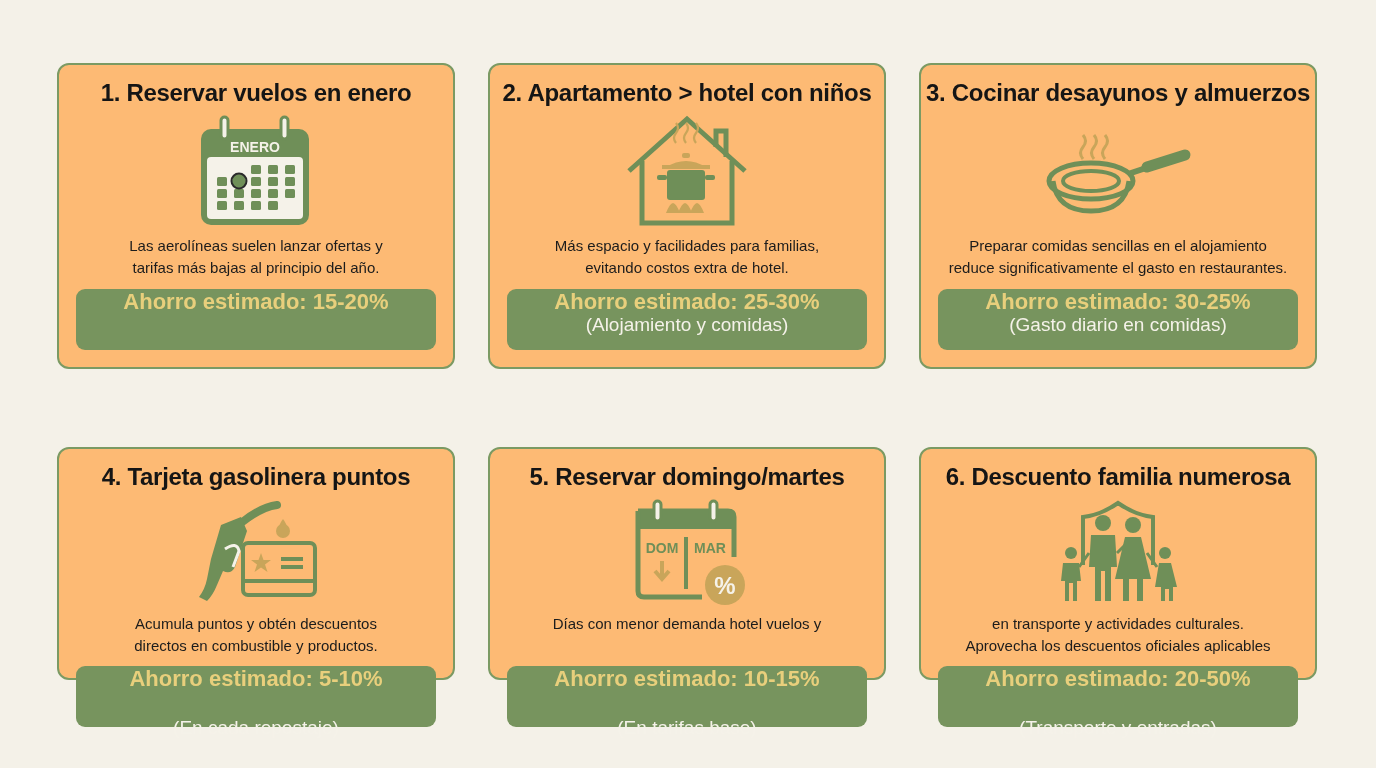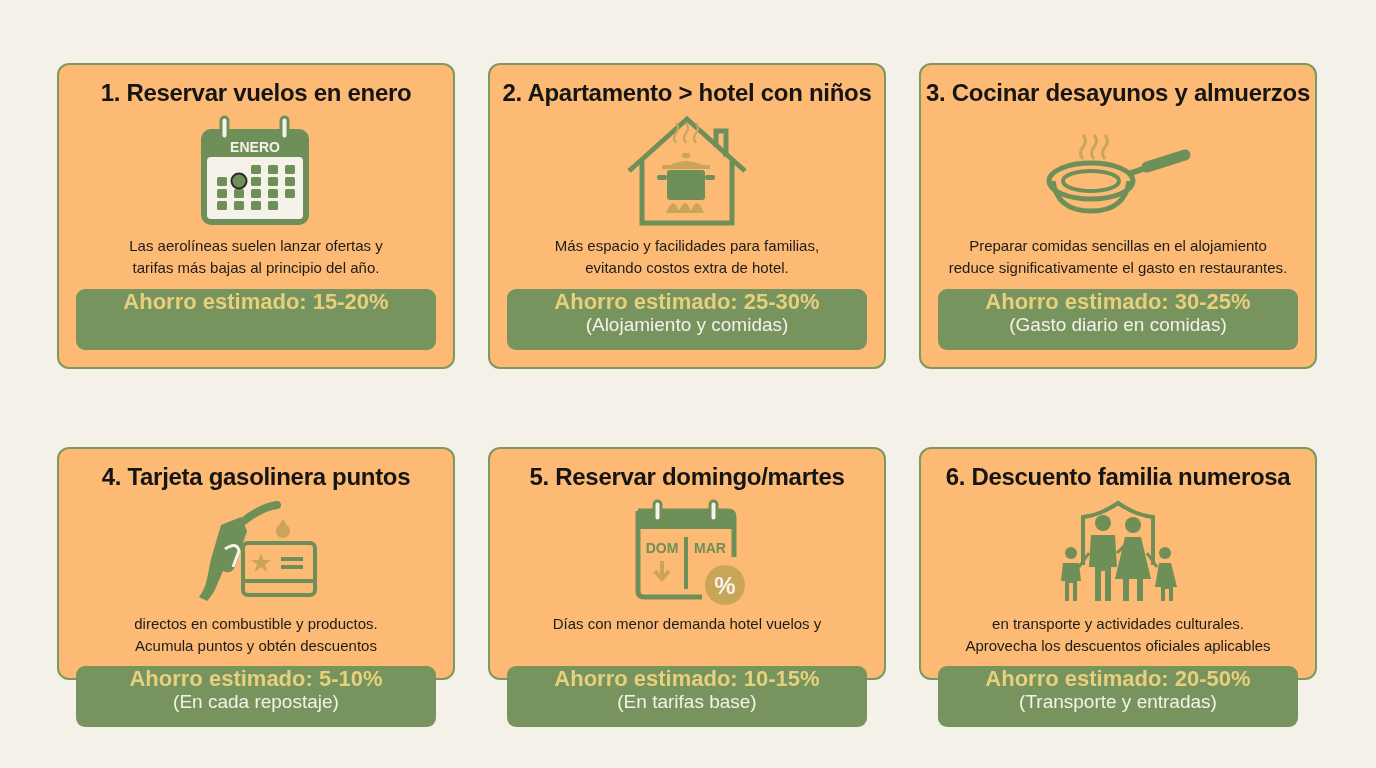--- a/index.html
+++ b/index.html
@@ -10,21 +10,21 @@
   .c1{left:57px;} .c2{left:488px;} .c3{left:919px;}
   .title{position:absolute;left:0;right:0;top:14px;text-align:center;font-weight:bold;font-size:24px;color:#151515;letter-spacing:-0.3px;}
   .icon{position:absolute;left:50%;transform:translateX(-50%);}
   .r1 .icon{top:50px;width:150px;height:112px;}
   .r2 .icon{top:48px;width:150px;height:112px;}
   .desc{position:absolute;left:4px;right:4px;text-align:center;font-size:15px;line-height:22px;color:#1c1c1c;}
   .r1 .desc{top:170px;}
   .r2 .desc{top:164px;}
   .save{position:absolute;left:17px;right:17px;height:61px;background:#77945e;border-radius:9px;display:flex;flex-direction:column;justify-content:flex-start;align-items:center;}
   .r1 .save{top:224px;}
-  .r2 .save{top:217px;}
+  .r2 .save{top:217px;gap:26px;}
   .save .amt{font-weight:bold;font-size:22px;color:#e8cf7c;line-height:25px;}
   .save .sub{font-size:19px;color:#f5f2e9;line-height:22px;}
 </style>
 </head>
 <body>
 
 <div class="card r1 c1">
   <div class="title">1. Reservar vuelos en enero</div>
   <svg class="icon" viewBox="0 0 150 112">
     <rect x="20" y="14" width="108" height="96" rx="10" fill="#6f8f58"></rect>
@@ -115,22 +115,22 @@
     <path d="M44 52 Q56 44 58 54 L52 70" fill="none" stroke="#f5f2e9" stroke-width="3"></path>
     <path d="M102 22 Q110 32 102 40 Q94 32 102 22 Z" fill="#c9a55a"></path>
     <circle cx="102" cy="34" r="7" fill="#c9a55a"></circle>
     <rect x="62" y="46" width="72" height="52" rx="5" fill="none" stroke="#6f8f58" stroke-width="4"></rect>
     <line x1="62" y1="84" x2="134" y2="84" stroke="#6f8f58" stroke-width="4"></line>
     <polygon points="80,56 82.5,63 90,63 84,67.5 86.5,75 80,70.5 73.5,75 76,67.5 70,63 77.5,63" fill="#c9a55a"></polygon>
     <line x1="100" y1="62" x2="122" y2="62" stroke="#6f8f58" stroke-width="4"></line>
     <line x1="100" y1="70" x2="122" y2="70" stroke="#6f8f58" stroke-width="4"></line>
   </svg>
   <div class="desc">
+    <div>Acumula puntos y obtén descuentos</div>
     <div>directos en combustible y productos.</div>
-    <div>Acumula puntos y obtén descuentos</div>
   </div>
   <div class="save">
     <div class="amt">Ahorro estimado: 5-10%</div>
     <div class="sub">(En cada repostaje)</div>
   </div>
 </div>
 
 <div class="card r2 c2">
   <div class="title">5. Reservar domingo/martes</div>
   <svg class="icon" viewBox="0 0 150 112">

